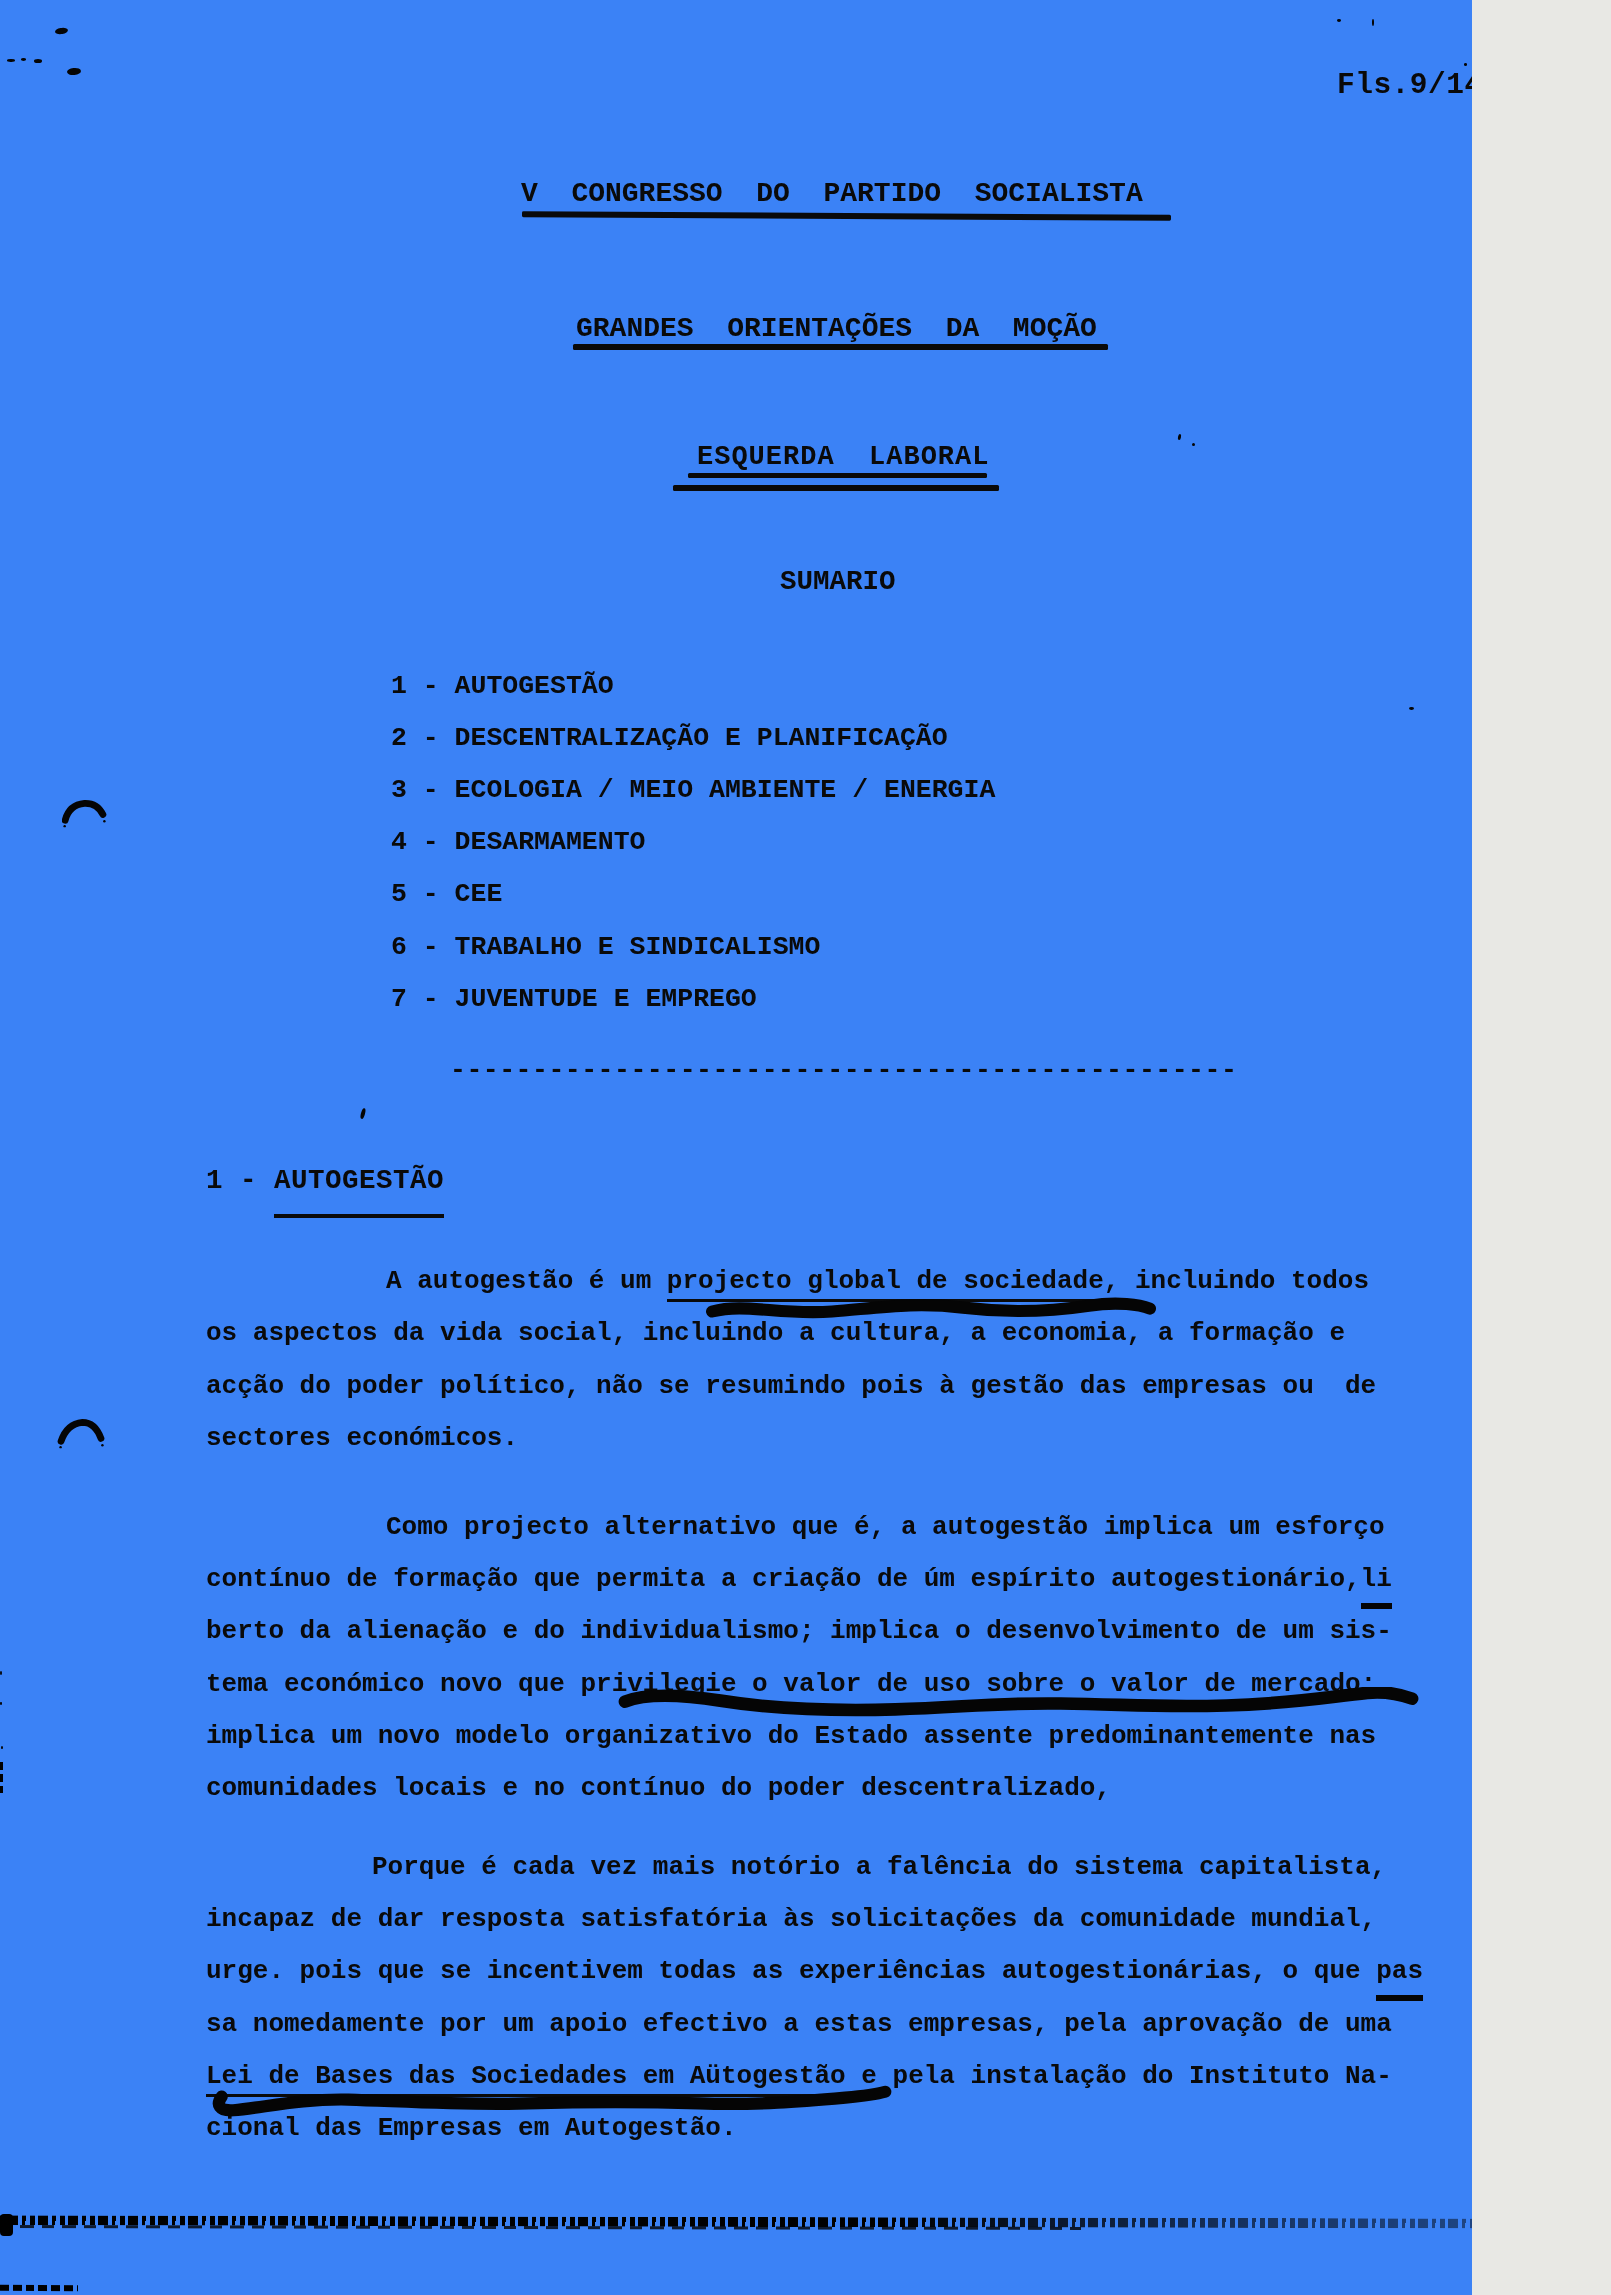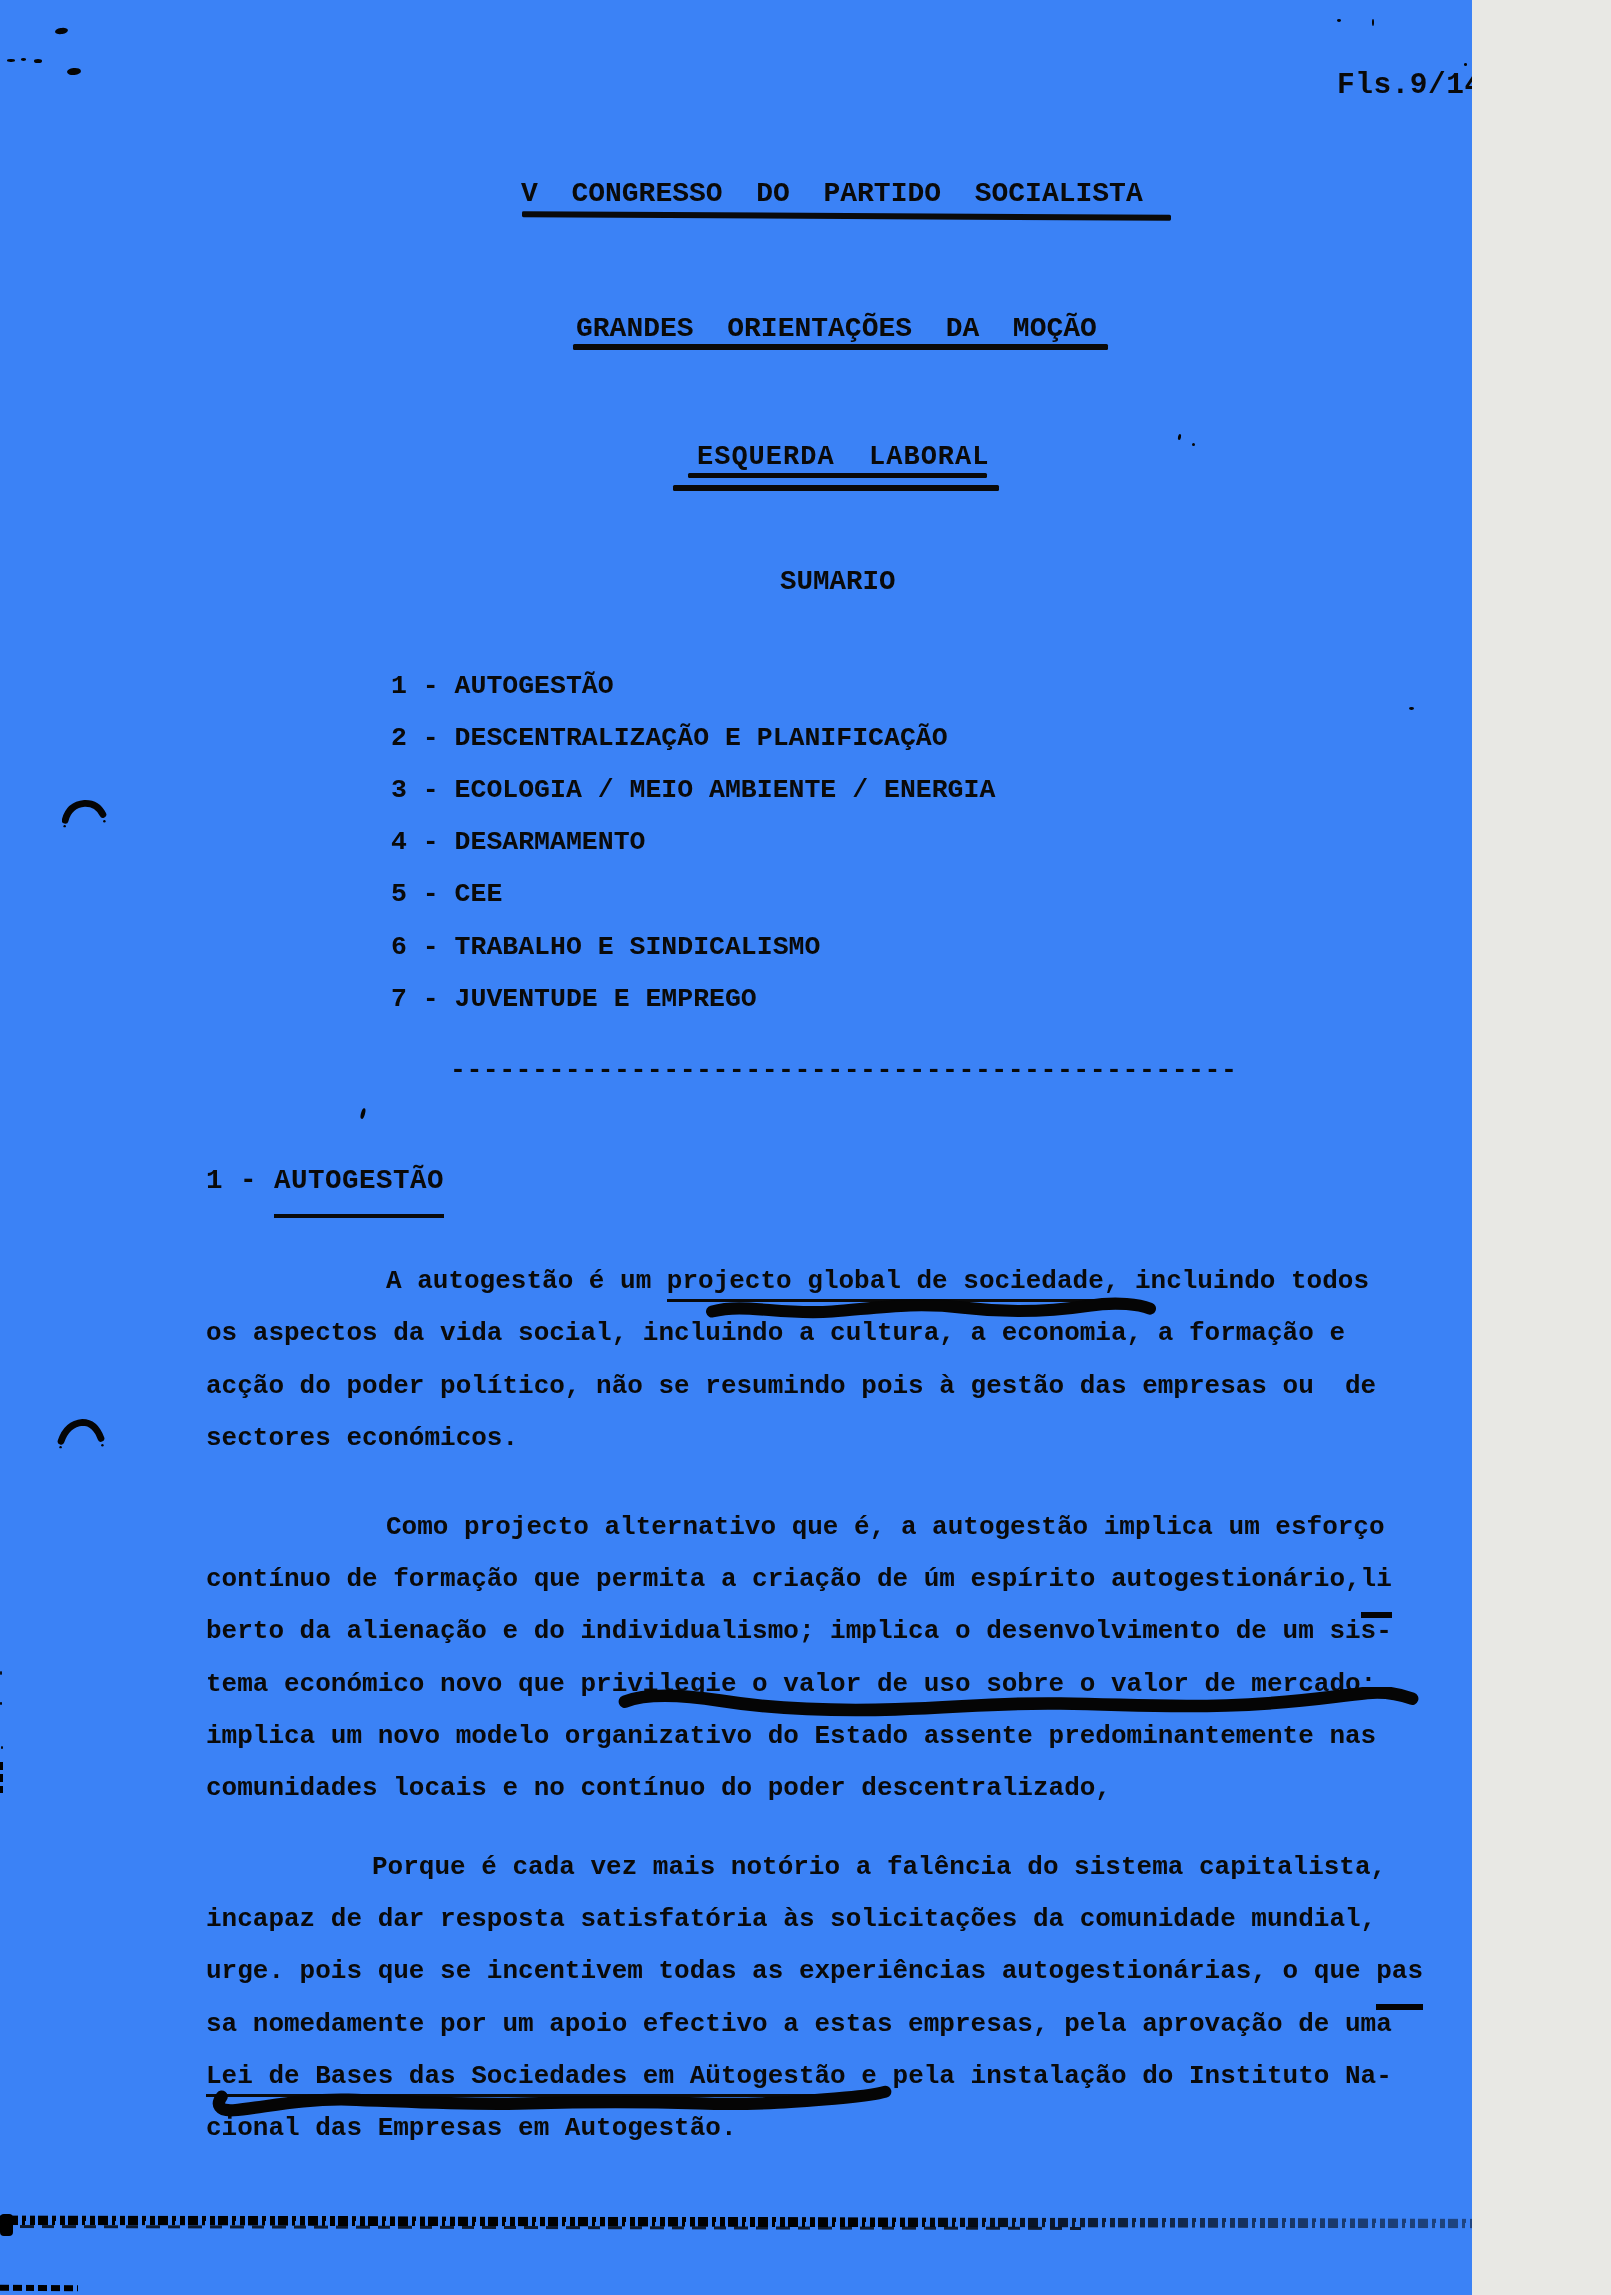--- a/index.html
+++ b/index.html
@@ -18,21 +18,21 @@
   .subtitle{font-size:28px;}
   .el{font-size:27px;letter-spacing:1px;}
   .sum{font-size:27.5px;}
   .item{font-size:26.5px;}
   .sep{font-size:26.5px;letter-spacing:0.5px;}
   .head{font-size:27.5px;letter-spacing:0.5px;}
   .bl{font-size:26px;}
   .rule{position:absolute;background:#0a0a0a;border-radius:1.5px;}
   .u{border-bottom:3.9px solid #0a0a0a;padding-bottom:2.5px;}
   .u-head{border-bottom:4.9px solid #0a0a0a;padding-bottom:18px;}
-  .u-low{border-bottom:6.4px solid #050505;padding-bottom:18px;}
+  .u-low{border-bottom:6.4px solid #050505;padding-bottom:9px;}
   .blob{position:absolute;background:#050505;border-radius:50%;}
   .marker{position:absolute;}
   .noise{
     position:absolute;left:0;top:2217px;width:1612px;height:9.8px;
     transform:rotate(0.12deg);
     background:repeating-linear-gradient(90deg,#000 0 5.4px,transparent 5.4px 7.9px,#000 7.9px 18px,transparent 18px 21.6px,#000 21.6px 25.5px,transparent 25.5px 30px);
     -webkit-mask-image:linear-gradient(90deg,#000 0 55%,rgba(0,0,0,.6) 78%,rgba(0,0,0,.38) 100%);
     mask-image:linear-gradient(90deg,#000 0 55%,rgba(0,0,0,.6) 78%,rgba(0,0,0,.38) 100%);
   }
   .noise2{

